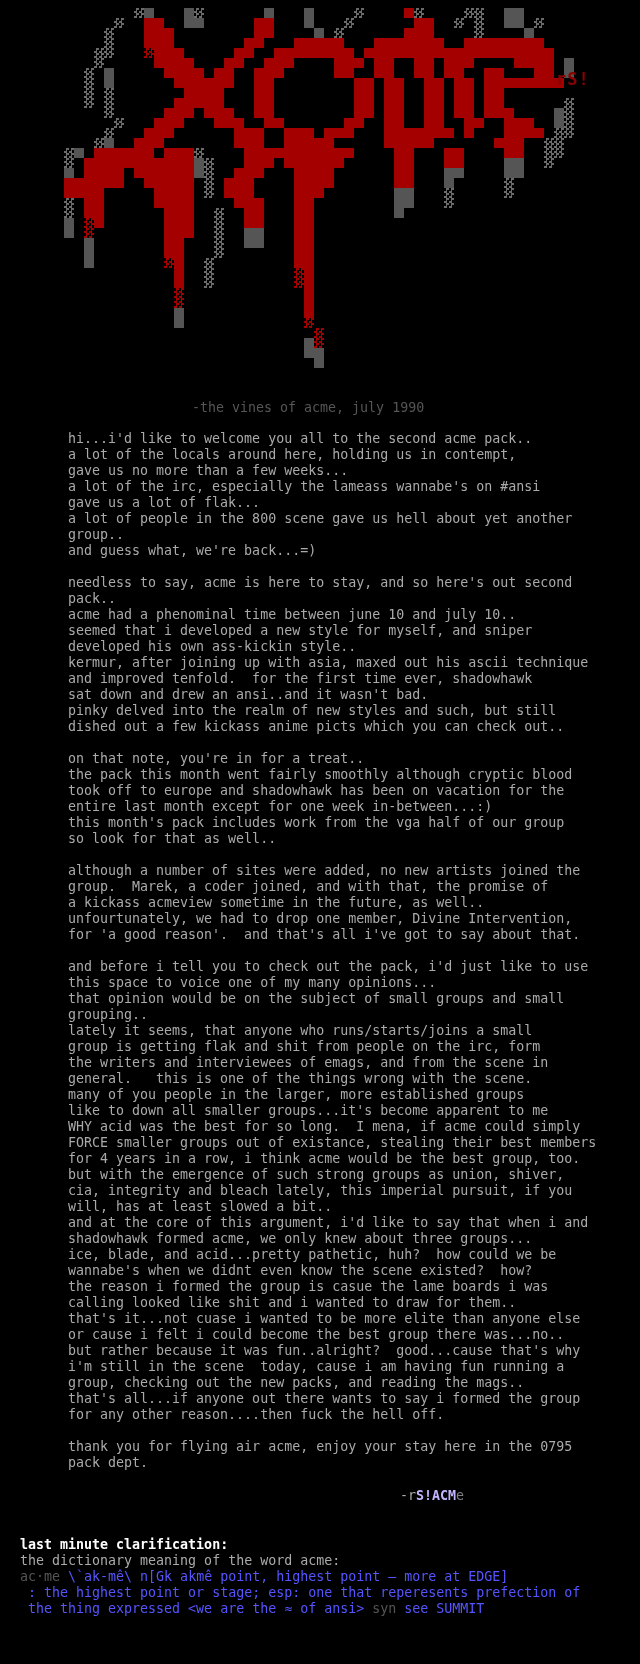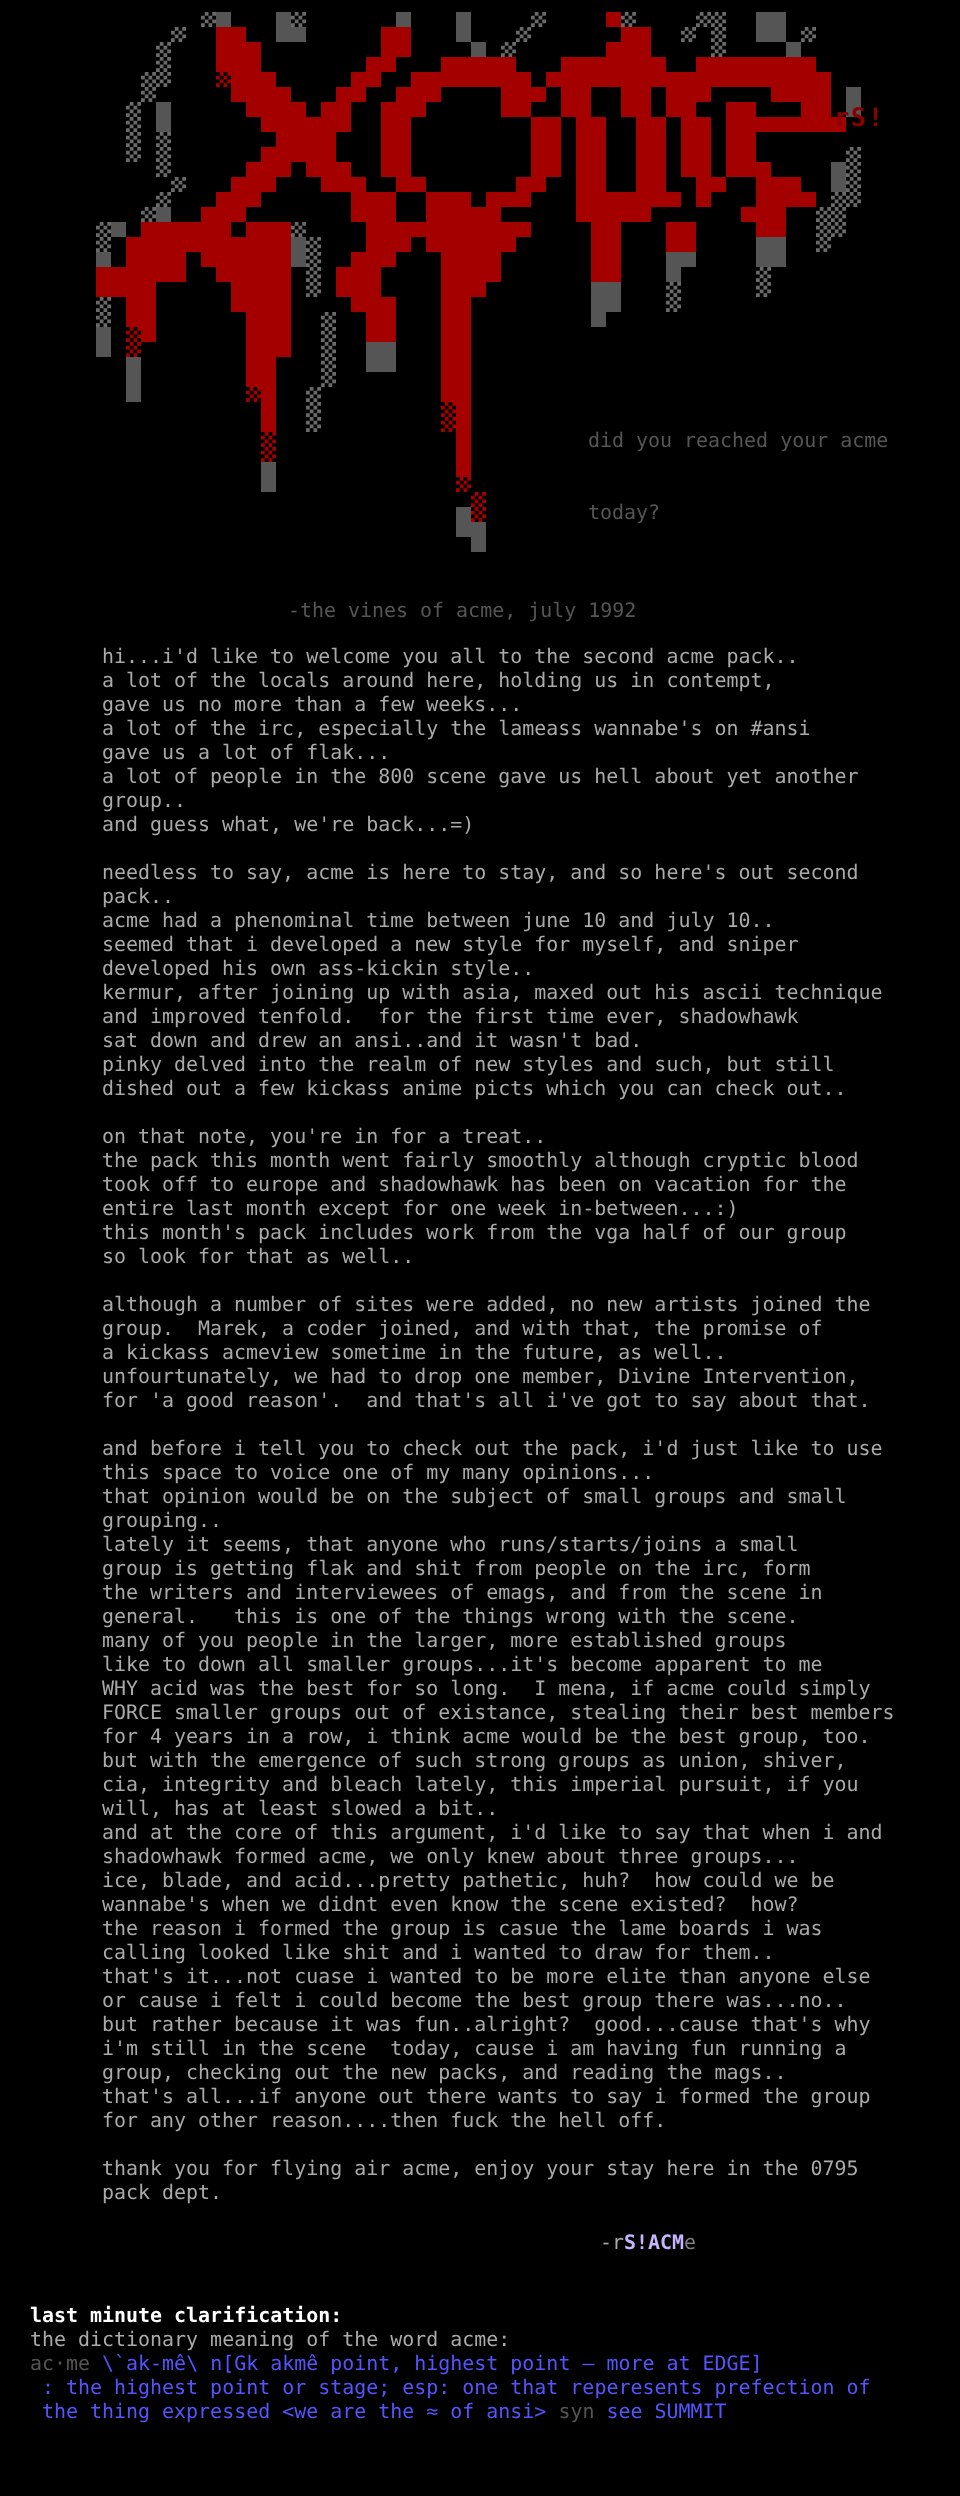--- a/index.html
+++ b/index.html
@@ -554,26 +554,22 @@
       <div class="cell" style="left: 314px; top: 328px; background-image: conic-gradient(rgb(164, 0, 0) 25%, transparent 25%, transparent 50%, rgb(164, 0, 0) 50%, rgb(164, 0, 0) 75%, transparent 75%); background-size: 5px 5px;"></div>
       <div class="cell" style="left: 304px; top: 338px; background: rgb(85, 85, 85);"></div>
       <div class="cell" style="left: 314px; top: 338px; background-image: conic-gradient(rgb(164, 0, 0) 25%, transparent 25%, transparent 50%, rgb(164, 0, 0) 50%, rgb(164, 0, 0) 75%, transparent 75%); background-size: 5px 5px;"></div>
       <div class="cell" style="left: 304px; top: 348px; background: rgb(85, 85, 85);"></div>
       <div class="cell" style="left: 314px; top: 348px; background: rgb(85, 85, 85);"></div>
       <div class="cell" style="left: 314px; top: 358px; background: rgb(85, 85, 85);"></div>
     </div>
 
   <div class="logo-sig">rS!</div>
 
-  <div class="tagline mono">
-    <div>did you reached your acme</div>
-    <div>today?</div>
-  </div>
-
-  <div class="heading mono">-the vines of acme, july 1992</div>
+
+  <div class="heading mono">-the vines of acme, july 1990</div>
 
   <pre id="body" class="body mono">hi...i'd like to welcome you all to the second acme pack..
 a lot of the locals around here, holding us in contempt,
 gave us no more than a few weeks...
 a lot of the irc, especially the lameass wannabe's on #ansi
 gave us a lot of flak...
 a lot of people in the 800 scene gave us hell about yet another
 group..
 and guess what, we're back...=)
 

